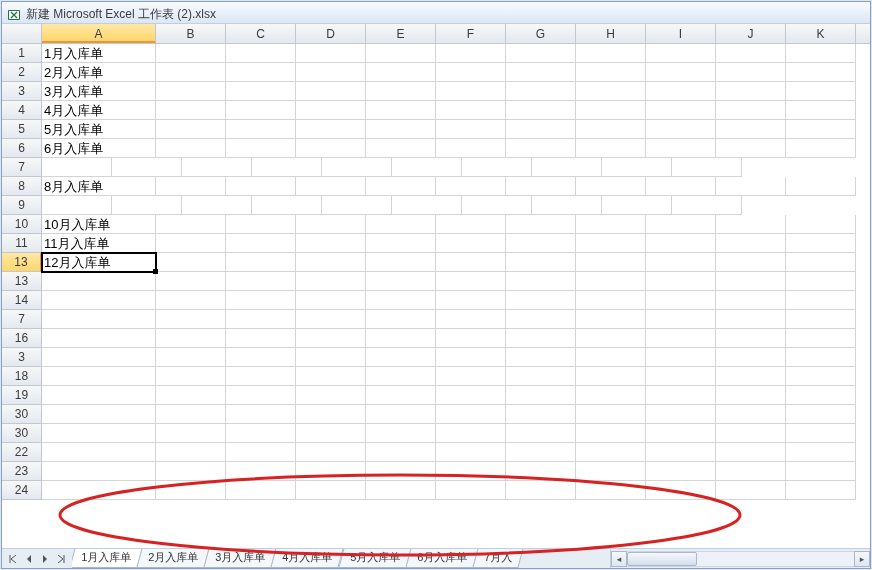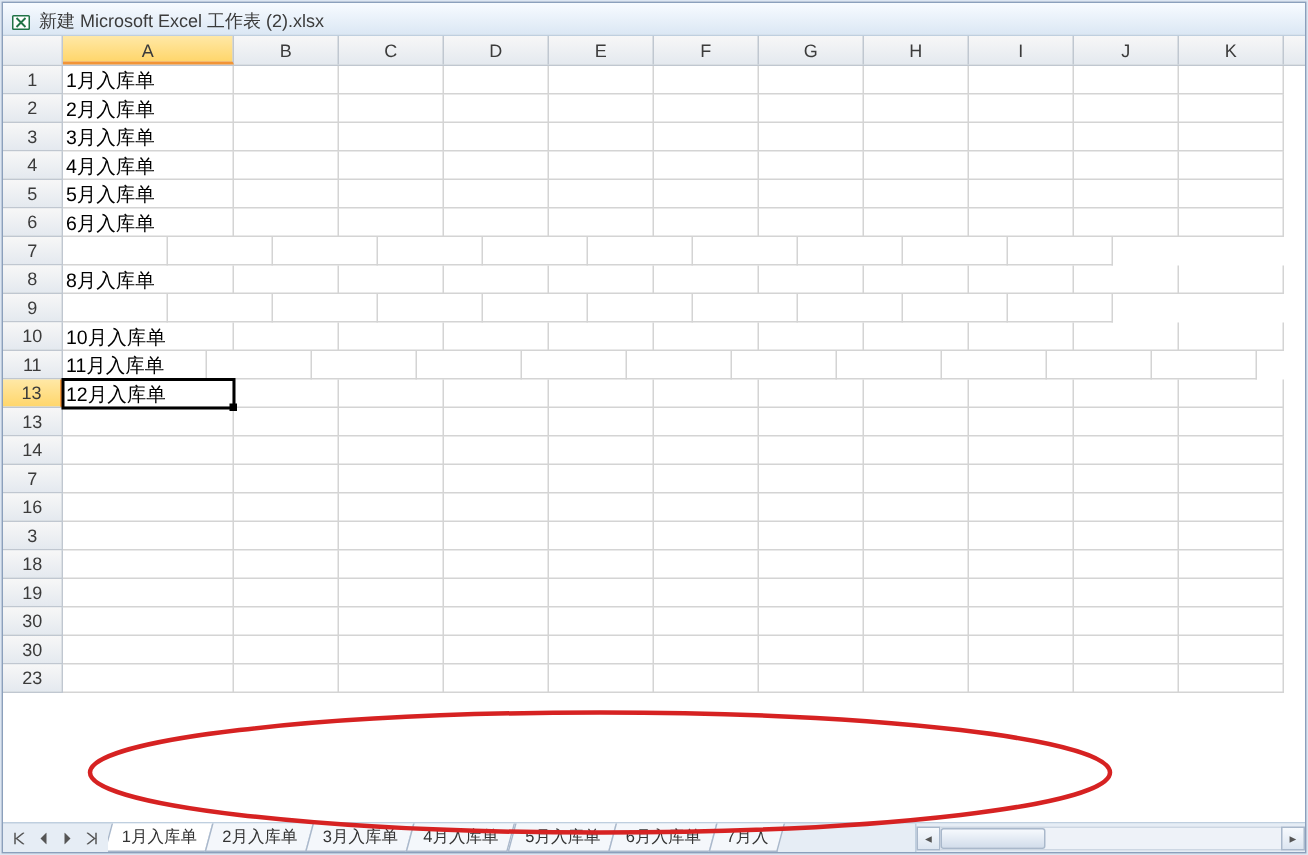--- a/index.html
+++ b/index.html
@@ -377,21 +377,21 @@
           <div class="cell" style="width: 70px;"></div>
           <div class="cell" style="width: 70px;"></div>
           <div class="cell" style="width: 70px;"></div>
           <div class="cell" style="width: 70px;"></div>
           <div class="cell" style="width: 70px;"></div>
           <div class="cell" style="width: 70px;"></div>
           <div class="cell" style="width: 70px;"></div>
         </div>
         <div class="row">
           <div class="row-h">11</div>
-          <div class="cell" style="width: 96px;">11月入库单</div>
+          <div class="cell" style="width: 114px;">11月入库单</div>
           <div class="cell" style="width: 70px;"></div>
           <div class="cell" style="width: 70px;"></div>
           <div class="cell" style="width: 70px;"></div>
           <div class="cell" style="width: 70px;"></div>
           <div class="cell" style="width: 70px;"></div>
           <div class="cell" style="width: 70px;"></div>
           <div class="cell" style="width: 70px;"></div>
           <div class="cell" style="width: 70px;"></div>
           <div class="cell" style="width: 70px;"></div>
           <div class="cell" style="width: 70px;"></div>
@@ -530,21 +530,49 @@
           <div class="cell" style="width: 70px;"></div>
           <div class="cell" style="width: 70px;"></div>
           <div class="cell" style="width: 70px;"></div>
           <div class="cell" style="width: 70px;"></div>
           <div class="cell" style="width: 70px;"></div>
           <div class="cell" style="width: 70px;"></div>
           <div class="cell" style="width: 70px;"></div>
           <div class="cell" style="width: 70px;"></div>
         </div>
         <div class="row">
+          <div class="row-h">22</div>
+          <div class="cell" style="width: 114px;"></div>
+          <div class="cell" style="width: 70px;"></div>
+          <div class="cell" style="width: 70px;"></div>
+          <div class="cell" style="width: 70px;"></div>
+          <div class="cell" style="width: 70px;"></div>
+          <div class="cell" style="width: 70px;"></div>
+          <div class="cell" style="width: 70px;"></div>
+          <div class="cell" style="width: 70px;"></div>
+          <div class="cell" style="width: 70px;"></div>
+          <div class="cell" style="width: 70px;"></div>
+          <div class="cell" style="width: 70px;"></div>
+        </div>
+        <div class="row">
           <div class="row-h">23</div>
+          <div class="cell" style="width: 114px;"></div>
+          <div class="cell" style="width: 70px;"></div>
+          <div class="cell" style="width: 70px;"></div>
+          <div class="cell" style="width: 70px;"></div>
+          <div class="cell" style="width: 70px;"></div>
+          <div class="cell" style="width: 70px;"></div>
+          <div class="cell" style="width: 70px;"></div>
+          <div class="cell" style="width: 70px;"></div>
+          <div class="cell" style="width: 70px;"></div>
+          <div class="cell" style="width: 70px;"></div>
+          <div class="cell" style="width: 70px;"></div>
+        </div>
+        <div class="row">
+          <div class="row-h">24</div>
           <div class="cell" style="width: 114px;"></div>
           <div class="cell" style="width: 70px;"></div>
           <div class="cell" style="width: 70px;"></div>
           <div class="cell" style="width: 70px;"></div>
           <div class="cell" style="width: 70px;"></div>
           <div class="cell" style="width: 70px;"></div>
           <div class="cell" style="width: 70px;"></div>
           <div class="cell" style="width: 70px;"></div>
           <div class="cell" style="width: 70px;"></div>
           <div class="cell" style="width: 70px;"></div>

